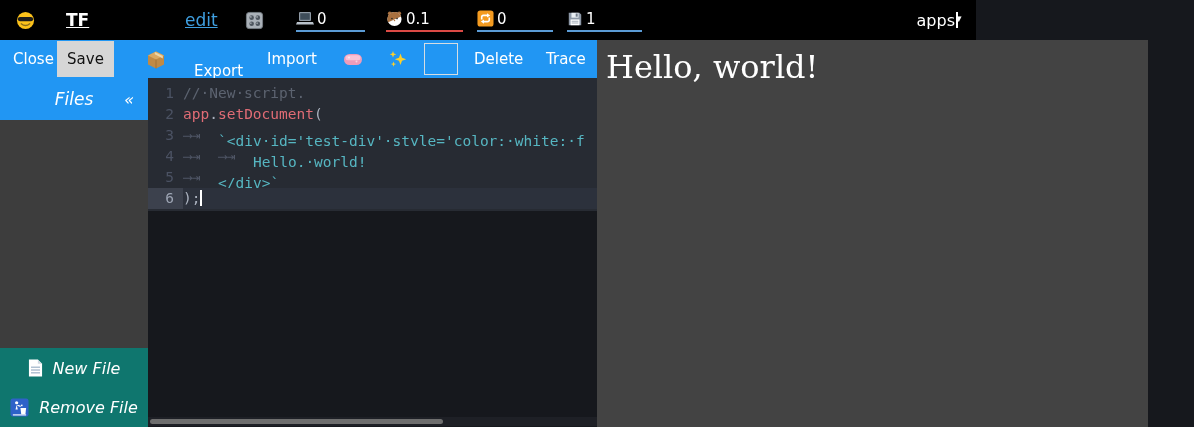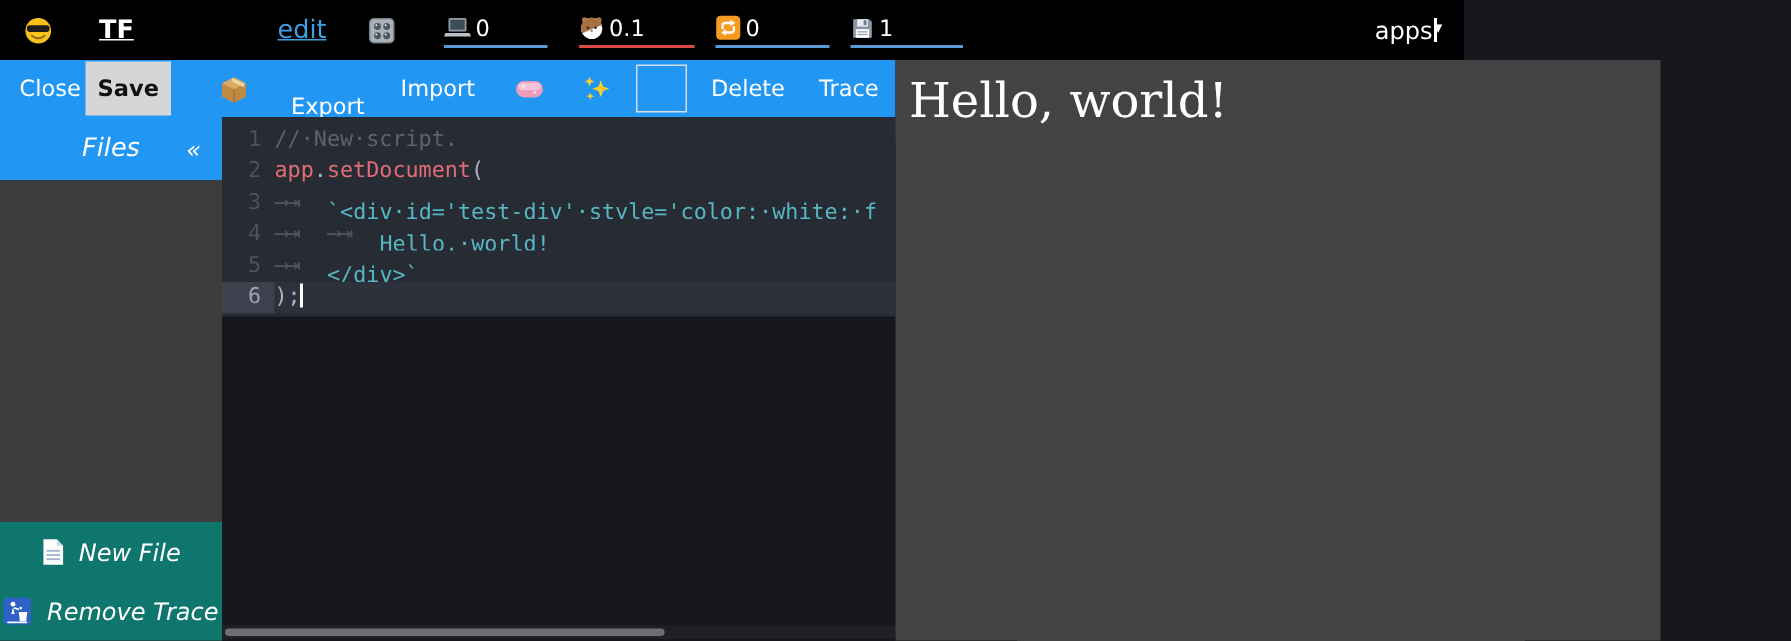--- a/index.html
+++ b/index.html
@@ -27,21 +27,21 @@
   
   .toolbar{position:absolute;left:0;top:40px;width:597px;height:52px;background:#2196f3;}
   .toolbar .abs{position:absolute;top:0;height:38px;display:flex;align-items:center;}
   .tbtn{color:#fff;font-size:15px;cursor:pointer;}
   .tbtn.close{left:13px;}
   .tbtn.export{left:194px;margin-top:12px;}
   .tbtn.import{left:267px;}
   .tbtn.delete{left:474px;}
   .tbtn.trace{left:546px;}
   .save-btn{position:absolute;left:57px;top:1px;width:57px;height:36px;background:#d6d6d6;
-            color:#111;font-size:15px;display:flex;align-items:center;justify-content:center;cursor:pointer;font-weight:bold;}
+            color:#111;font-size:15px;display:flex;align-items:center;justify-content:center;cursor:pointer;}
   .icon-btn{cursor:pointer;}
   .icon-btn.pkg{left:146px;}
   .icon-btn.soap{left:343px;}
   .icon-btn.spark{left:388px;}
   .empty-btn{position:absolute;left:424px;top:3px;width:32px;height:30px;
              border:1px solid #d6dde2;background:transparent;cursor:pointer;}
   
   .sidebar{position:absolute;left:0;top:78px;width:148px;height:349px;display:flex;flex-direction:column;background:#3d3d3d;font-style:italic;}
   .sb-head{height:42px;flex:0 0 42px;background:#2196f3;position:relative;display:flex;align-items:center;justify-content:center;}
   .sb-title{color:#fff;font-size:17px;}
@@ -61,21 +61,21 @@
   .codetxt{flex:1;white-space:pre;overflow:hidden;}
   .tk-com{color:#5c6370;}
   .tk-red{color:#e06c75;}
   .tk-pun{color:#abb2bf;}
   .tk-str{color:#56b6c2;}
   .tk-ws{color:#4f5666;display:inline-block;width:35px;overflow:hidden;}
   .caret{display:inline-block;width:2px;height:16px;background:#fff;vertical-align:-3px;}
   .htrack{position:absolute;left:0;bottom:1px;width:449px;height:9px;background:#1e2026;}
   .hthumb{position:absolute;left:2px;bottom:3px;width:293px;height:5px;background:#6e6e6e;border-radius:3px;cursor:pointer;}
   
-  .preview{position:absolute;left:597px;top:40px;width:510px;height:387px;background:#434343;}
+  .preview{position:absolute;left:597px;top:40px;width:551px;height:387px;background:#434343;}
   .preview-text{position:absolute;left:9px;top:8px;color:#fff;font-family:"DejaVu Serif","Liberation Serif",serif;font-size:32px;}
   svg{display:block;}
 </style>
 </head>
 <body>
 
 <div class="topbar">
   <span class="abs tb-logo">
     <svg width="19" height="19" viewBox="0 0 20 20">
       <circle cx="10" cy="10" r="9" fill="#fcc21b"></circle>
@@ -216,21 +216,21 @@
         <svg width="19" height="19" viewBox="0 0 20 20">
           <rect x="0.5" y="0.5" width="19" height="19" rx="2.5" fill="#2e62c8"></rect>
           <circle cx="7" cy="5" r="1.7" fill="#fff"></circle>
           <path d="M7 7.2 5.8 12h2.4z" fill="#fff"></path>
           <path d="M7.8 7.6l3.4 1.2" stroke="#fff" stroke-width="1.2"></path>
           <rect x="11.6" y="7" width="1.6" height="1.6" fill="#fff"></rect>
           <path d="M11 10.5h6l-.8 6.5h-4.4z" fill="#fff"></path>
           <rect x="3" y="17.2" width="14" height="1.2" fill="#fff"></rect>
         </svg>
       </span>
-      <span>Remove Trace</span>
+      <span>Remove File</span>
     </div>
   </div>
 </div>
 
 <div class="editor">
   <div class="code-lines">
       <div class="cm-line">
         <span class="gut">1</span>
         <span class="codetxt"><span class="tk-com">//·New·script.</span></span>
       </div>

